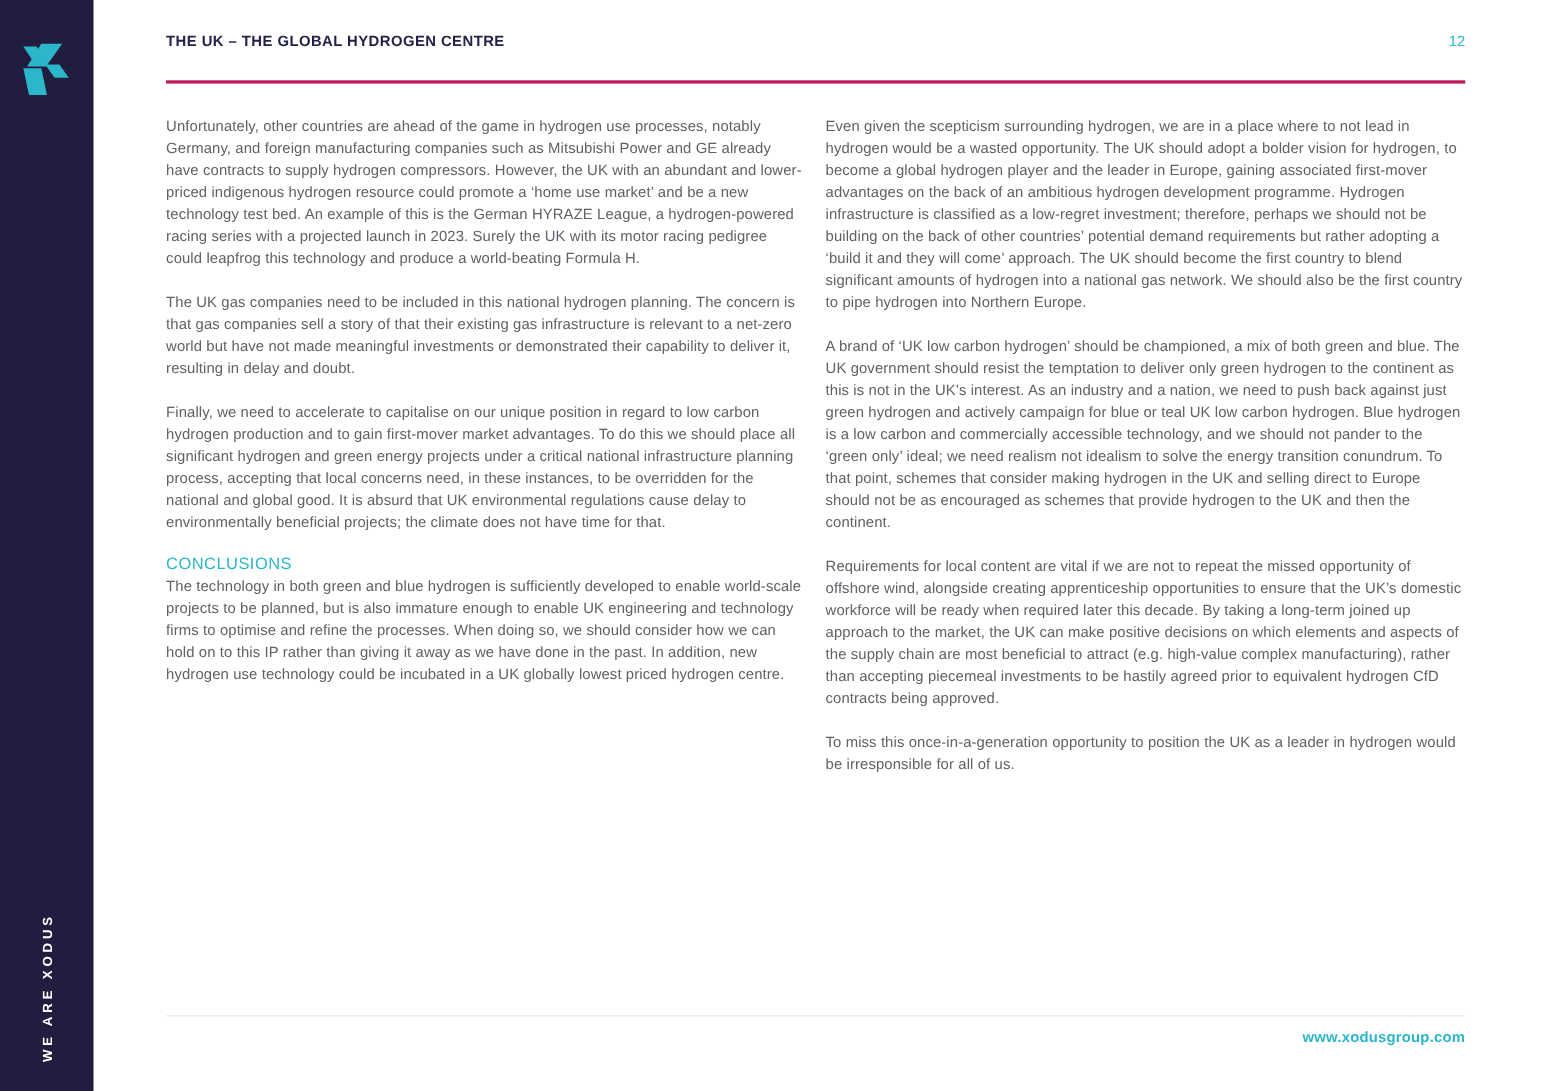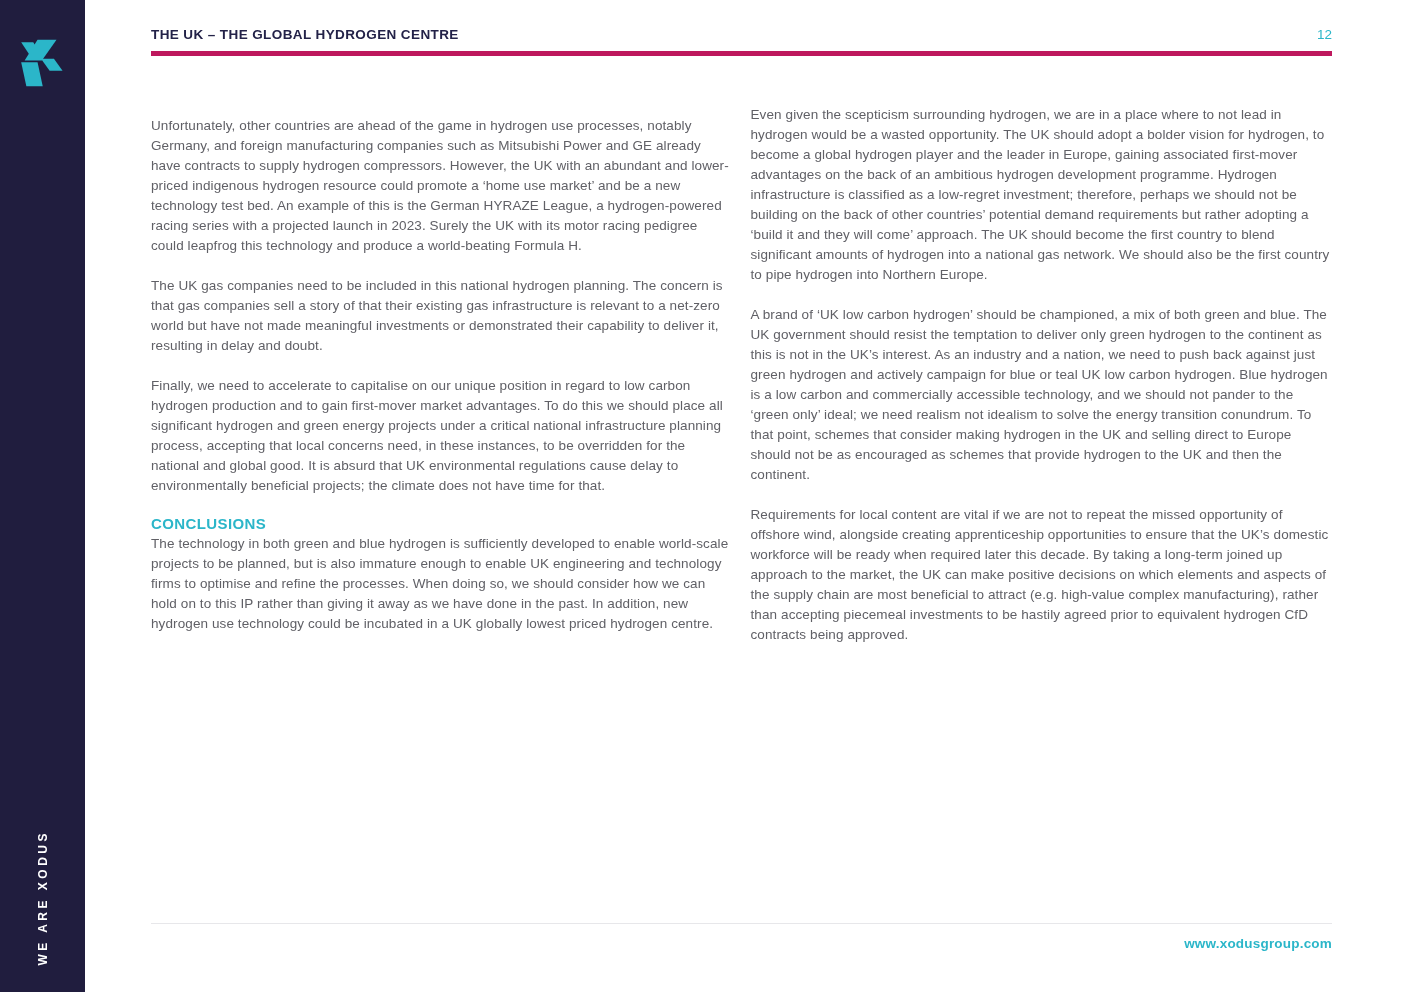--- a/index.html
+++ b/index.html
@@ -22,40 +22,40 @@
     display: flex; justify-content: center;
   }
   .vertical-text-wrap span {
     writing-mode: vertical-rl; transform: rotate(180deg);
     color: #ffffff; font-size: 12px; font-weight: bold;
     letter-spacing: 3.5px; white-space: nowrap;
   }
   
   .content { position: absolute; left: 151px; top: 0; width: 1181px; height: 992px; }
   .header {
-    position: absolute; top: 0; left: 0; right: 0; height: 56px;
-    border-bottom: 5px solid #be185d;
+    position: absolute; top: 0; left: 0; right: 0; height: 76px;
+    border-bottom: 3px solid #be185d;
     display: flex; align-items: flex-end; justify-content: space-between;
-    padding-bottom: 9px;
+    padding-bottom: 28px;
   }
   .header-title {
     color: #232248; font-size: 13.5px; font-weight: bold; letter-spacing: 0.4px;
   }
   .page-number { color: #2bb6c9; font-size: 13.5px; font-weight: normal; }
   .columns {
     position: absolute; top: 105px; left: 0; right: 0;
-    display: flex; gap: 18px; align-items: center;
+    display: flex; gap: 18px;
   }
   .col { flex: 1 1 0; }
   .col p {
     color: #606066; font-size: 13.5px; line-height: 20px;
     margin-bottom: 20px; letter-spacing: 0.1px;
   }
   .conclusions {
-    color: #2bb6c9; font-size: 15px; font-weight: bold;
+    color: #2bb6c9; font-size: 15px; font-weight: normal;
     letter-spacing: 0.4px; margin-top: -1px; margin-bottom: 2px;
   }
   .footer {
     position: absolute; top: 923px; left: 0; right: 0;
     border-top: 1px solid #e7e7ea; padding-top: 10px; text-align: right;
   }
   .footer a {
     color: #2bb6c9; font-size: 13.5px; font-weight: bold;
     text-decoration: none; letter-spacing: 0.2px;
   }
@@ -91,20 +91,21 @@
         <p>Unfortunately, other countries are ahead of the game in hydrogen use processes, notably Germany, and foreign manufacturing companies such as Mitsubishi Power and GE already have contracts to supply hydrogen compressors. However, the UK with an abundant and lower-priced indigenous hydrogen resource could promote a ‘home use market’ and be a new technology test bed. An example of this is the German HYRAZE League, a hydrogen-powered racing series with a projected launch in 2023. Surely the UK with its motor racing pedigree could leapfrog this technology and produce a world-beating Formula H.</p>
         <p>The UK gas companies need to be included in this national hydrogen planning. The concern is that gas companies sell a story of that their existing gas infrastructure is relevant to a net-zero world but have not made meaningful investments or demonstrated their capability to deliver it, resulting in delay and doubt.</p>
         <p>Finally, we need to accelerate to capitalise on our unique position in regard to low carbon hydrogen production and to gain first-mover market advantages. To do this we should place all significant hydrogen and green energy projects under a critical national infrastructure planning process, accepting that local concerns need, in these instances, to be overridden for the national and global good. It is absurd that UK environmental regulations cause delay to environmentally beneficial projects; the climate does not have time for that.</p>
         <h2 class="conclusions">CONCLUSIONS</h2>
         <p>The technology in both green and blue hydrogen is sufficiently developed to enable world-scale projects to be planned, but is also immature enough to enable UK engineering and technology firms to optimise and refine the processes. When doing so, we should consider how we can hold on to this IP rather than giving it away as we have done in the past. In addition, new hydrogen use technology could be incubated in a UK globally lowest priced hydrogen centre.</p>
       </div>
       <div class="col">
         <p>Even given the scepticism surrounding hydrogen, we are in a place where to not lead in hydrogen would be a wasted opportunity. The UK should adopt a bolder vision for hydrogen, to become a global hydrogen player and the leader in Europe, gaining associated first-mover advantages on the back of an ambitious hydrogen development programme. Hydrogen infrastructure is classified as a low-regret investment; therefore, perhaps we should not be building on the back of other countries’ potential demand requirements but rather adopting a ‘build it and they will come’ approach. The UK should become the first country to blend significant amounts of hydrogen into a national gas network. We should also be the first country to pipe hydrogen into Northern Europe.</p>
         <p>A brand of ‘UK low carbon hydrogen’ should be championed, a mix of both green and blue. The UK government should resist the temptation to deliver only green hydrogen to the continent as this is not in the UK’s interest. As an industry and a nation, we need to push back against just green hydrogen and actively campaign for blue or teal UK low carbon hydrogen. Blue hydrogen is a low carbon and commercially accessible technology, and we should not pander to the ‘green only’ ideal; we need realism not idealism to solve the energy transition conundrum. To that point, schemes that consider making hydrogen in the UK and selling direct to Europe should not be as encouraged as schemes that provide hydrogen to the UK and then the continent.</p>
         <p>Requirements for local content are vital if we are not to repeat the missed opportunity of offshore wind, alongside creating apprenticeship opportunities to ensure that the UK’s domestic workforce will be ready when required later this decade. By taking a long-term joined up approach to the market, the UK can make positive decisions on which elements and aspects of the supply chain are most beneficial to attract (e.g. high-value complex manufacturing), rather than accepting piecemeal investments to be hastily agreed prior to equivalent hydrogen CfD contracts being approved.</p>
+        <p>To miss this once-in-a-generation opportunity to position the UK as a leader in hydrogen would be irresponsible for all of us.</p>
       </div>
     </div>
 
     <div class="footer">
       <a href="#">www.xodusgroup.com</a>
     </div>
 
   </div>
 </div>
 

